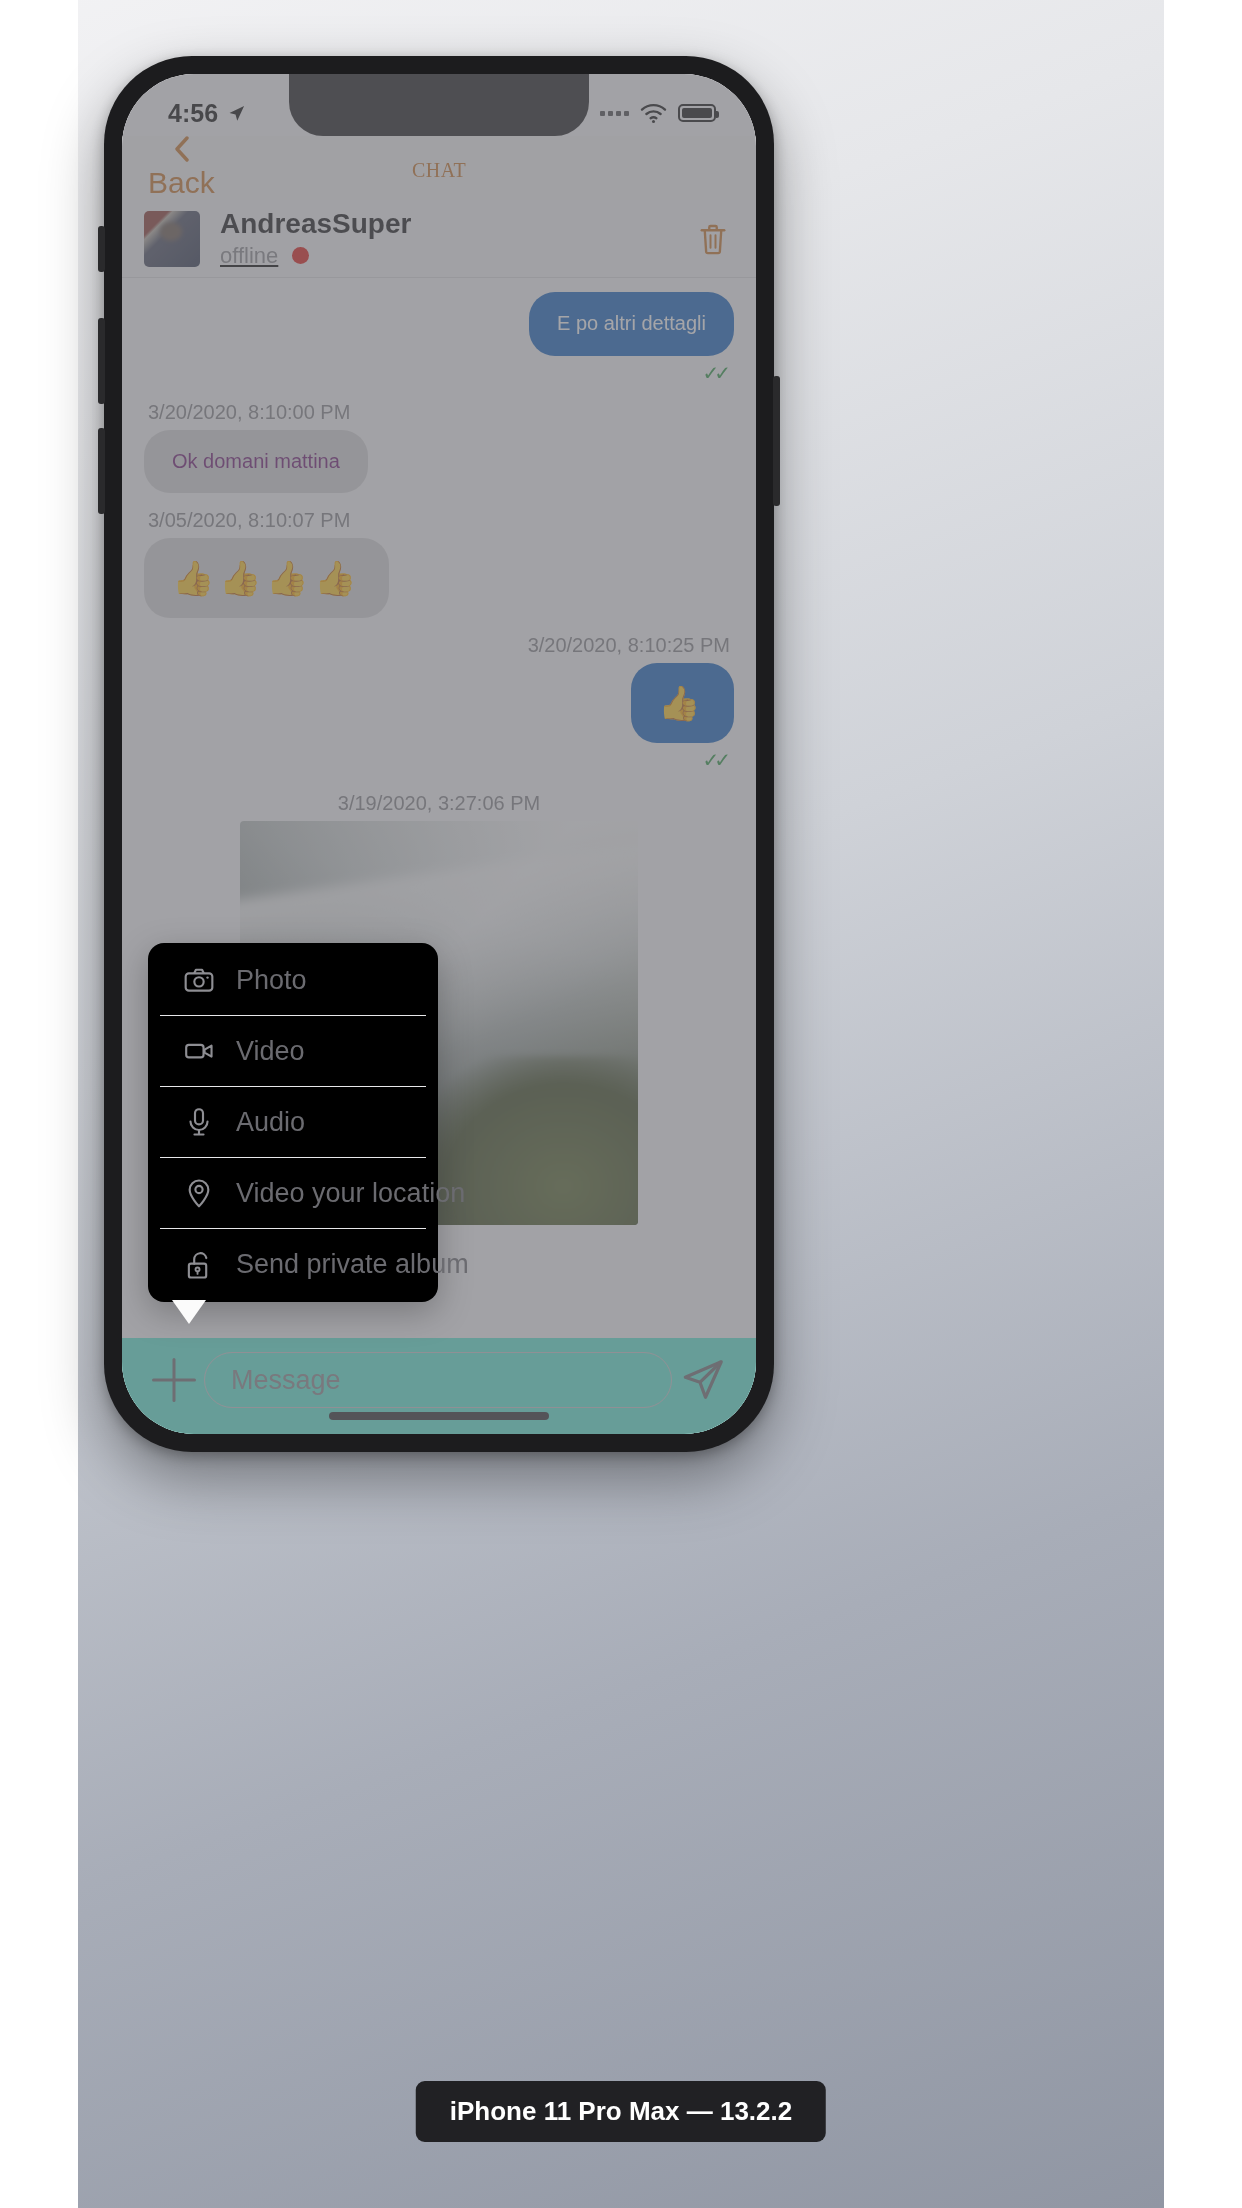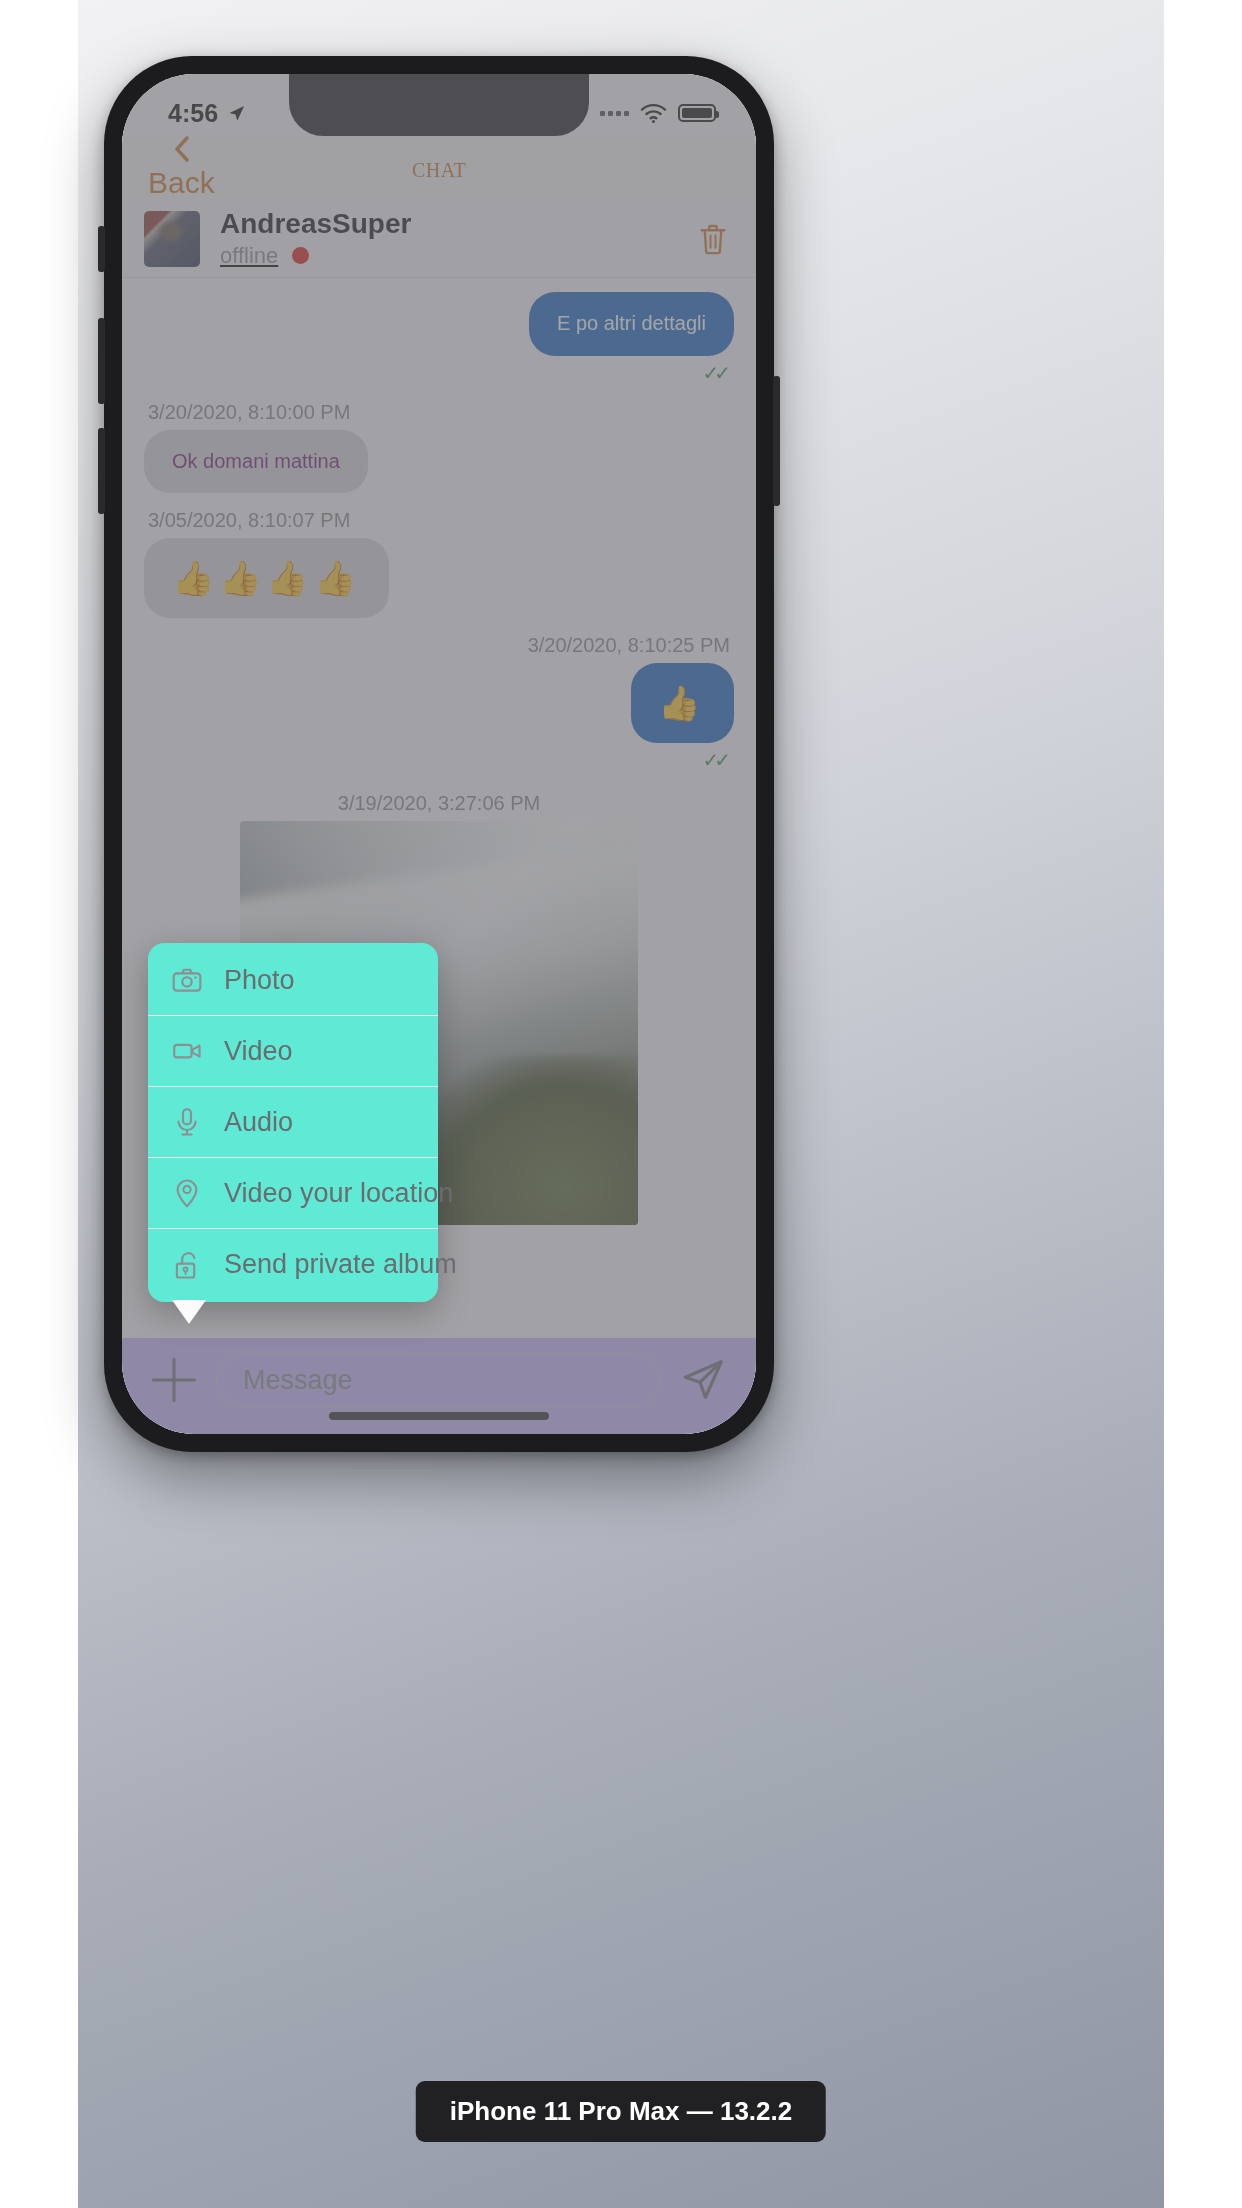--- a/index.html
+++ b/index.html
@@ -171,22 +171,22 @@
   #photo-msg::after {
     content: ""; position: absolute; right: -6%; bottom: -4%;
     width: 62%; height: 46%;
     background: radial-gradient(ellipse at 60% 70%, #5b6b33 0%, #3e4b24 55%, rgba(40,50,26,0) 80%);
     filter: blur(3px);
   }
 
   
   #composer {
     position: absolute; bottom: 0; left: 0; right: 0; height: 96px;
-    background: #c4b5fd;
-    display: flex; align-items: center; gap: 20px;
+    background: #5eead4;
+    display: flex; align-items: center; gap: 8px;
     padding: 0 30px 12px 30px;
   }
   #plus-btn {
     width: 44px; height: 44px; position: relative; cursor: pointer; flex: 0 0 auto;
   }
   #plus-btn::before, #plus-btn::after {
     content:""; position:absolute; background:#6e6e73; border-radius:2px;
   }
   #plus-btn::before { left: 0; top: 50%; width: 100%; height: 3px; transform: translateY(-50%); }
   #plus-btn::after  { top: 0; left: 50%; height: 100%; width: 3px; transform: translateX(-50%); }
@@ -208,24 +208,24 @@
 
   
   #dim {
     position: absolute; inset: 0; background: rgba(110,110,115,.62);
     z-index: 50;
   }
   #attach-menu {
     position: absolute; z-index: 60;
     left: 26px; top: 869px;
     width: 290px;
-    background: #5eead4;
+    background: #000000;
     border-radius: 16px;
     box-shadow: 0 10px 34px rgba(0,0,0,.26);
-    padding: 2px 0;
+    padding: 2px 12px;
   }
   #attach-menu::after {
     content: ""; position: absolute;
     left: 24px; bottom: -22px;
     border-left: 17px solid transparent;
     border-right: 17px solid transparent;
     border-top: 24px solid #fbfbfb;
   }
   .menu-item {
     display: flex; align-items: center; gap: 20px;

